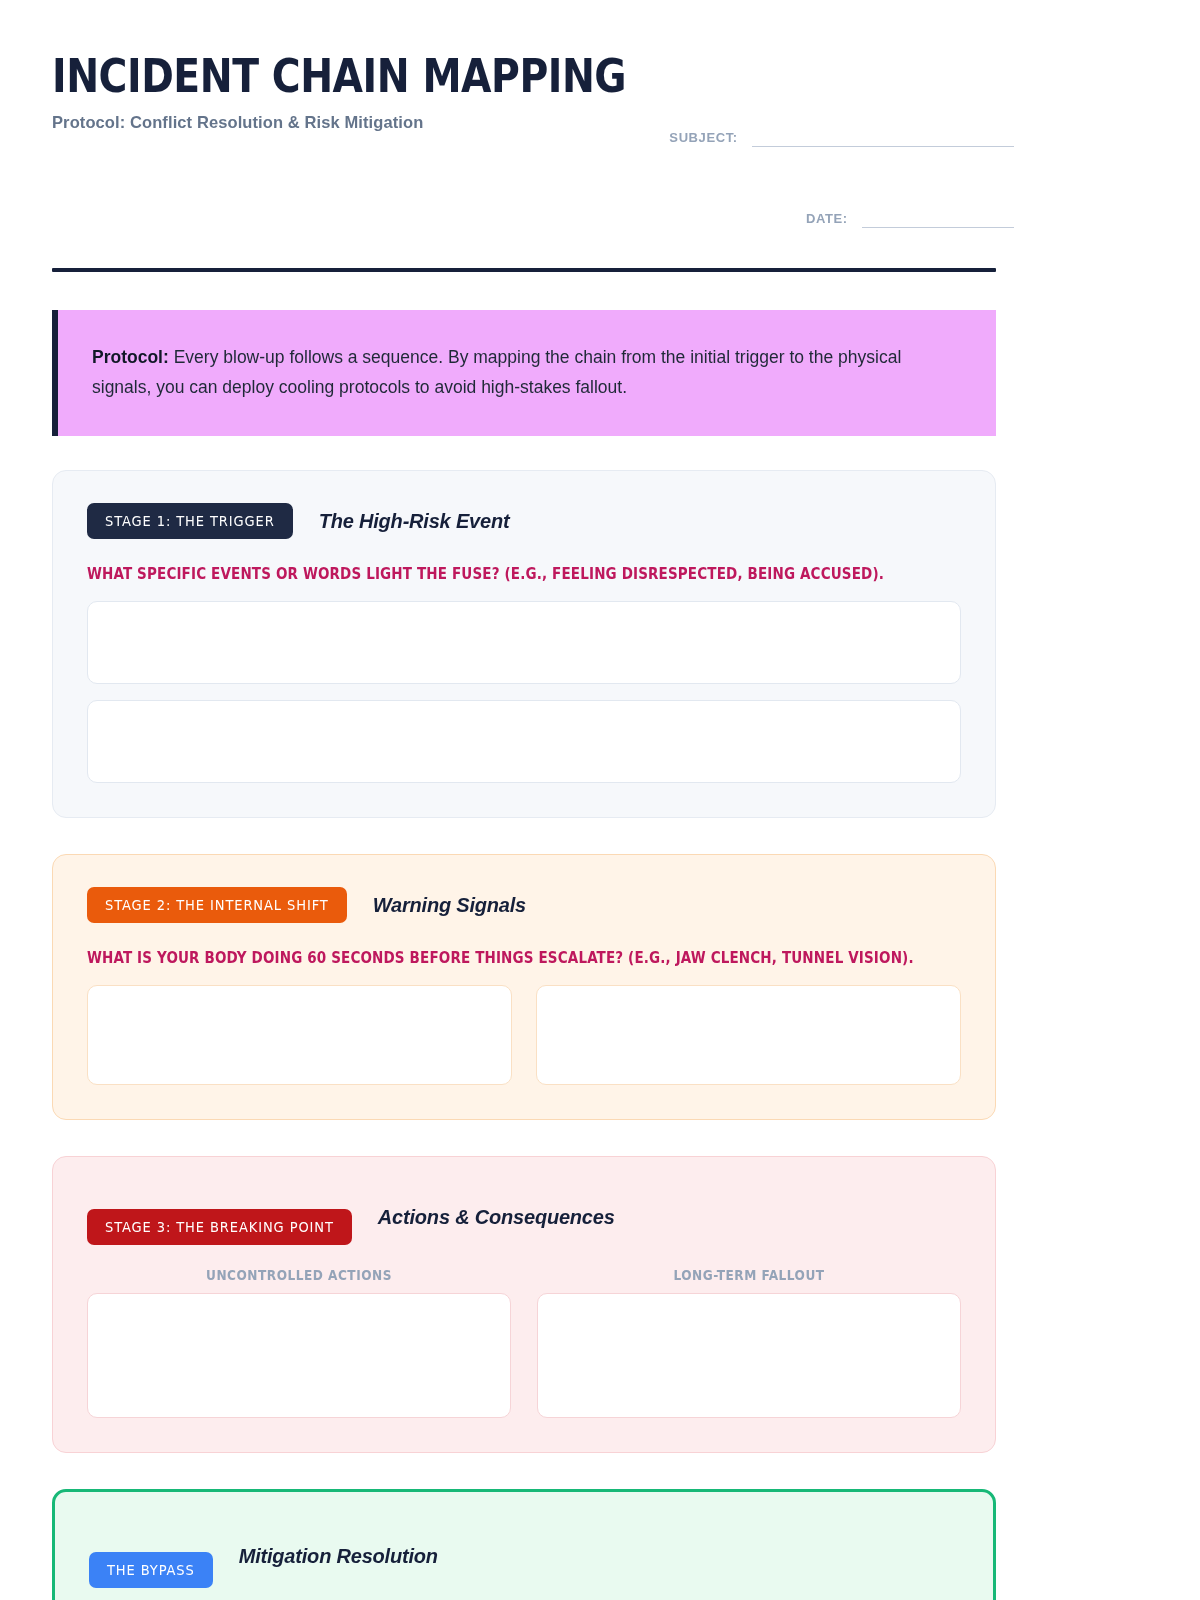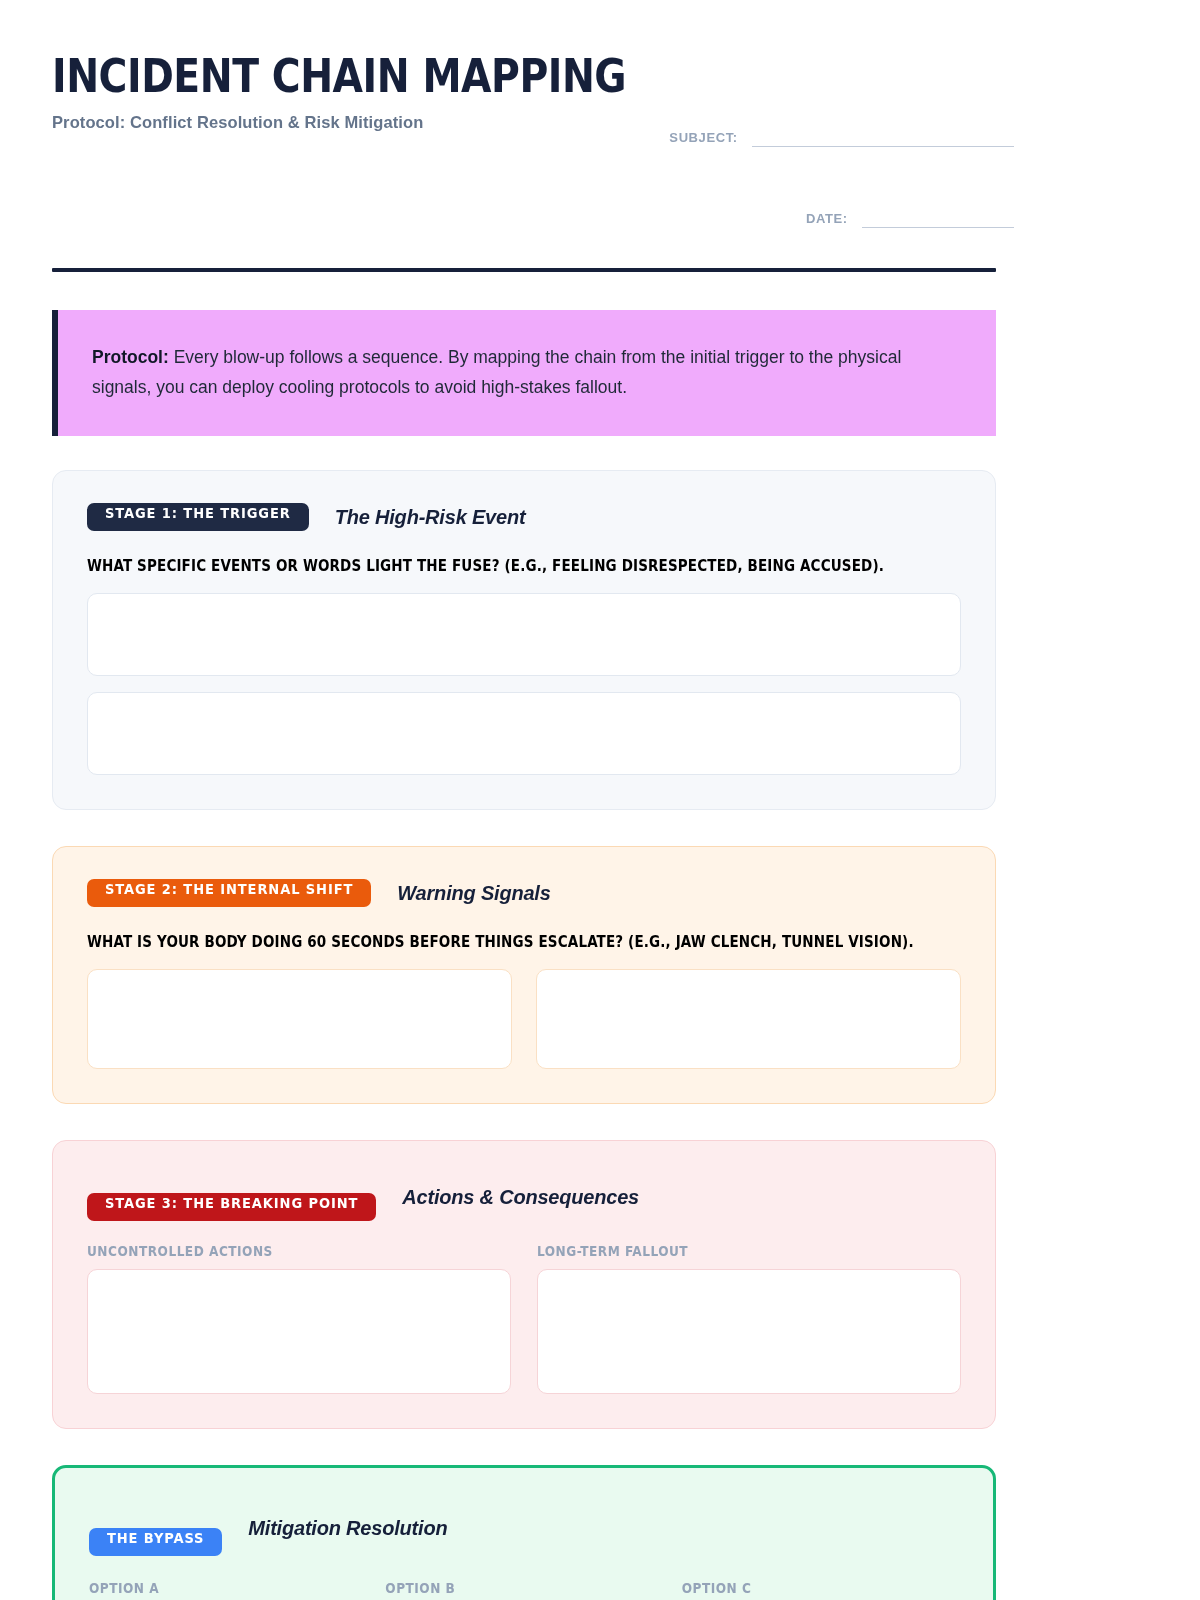--- a/index.html
+++ b/index.html
@@ -117,23 +117,23 @@
   .card-head {
     display: flex;
     align-items: center;
     gap: 26px;
   }
   .badge {
     display: inline-block;
     border-radius: 7px;
     color: #ffffff;
     font-size: 14.5px;
-    font-weight: bold;
+    font-weight: normal;
     letter-spacing: 0.9px;
-    padding: 2px 18px 10px 18px;
+    padding: 10px 18px 10px 18px;
     white-space: nowrap;
     font-family: "DejaVu Sans", sans-serif;
     font-stretch: condensed;
   }
   .badge.navy { background: #1f2a44; }
   .badge.orange { background: #ea5b0c; }
   .badge.red { background: #bf161a; margin-top: 20px; }
   .badge.green { background: #3b82f6; margin-top: 28px; }
 
   .card-heading {
@@ -143,21 +143,21 @@
     color: #16203a;
     letter-spacing: -0.2px;
     white-space: nowrap;
   }
 
   .question {
     margin-top: 26px;
     font-size: 15px;
     font-weight: bold;
     letter-spacing: 0.15px;
-    color: #000000;
+    color: #be185d;
     font-family: "DejaVu Sans", sans-serif;
     font-stretch: condensed;
     white-space: nowrap;
   }
 
   .field-label {
     font-size: 13.5px;
     font-weight: bold;
     letter-spacing: 0.5px;
     color: #94a3b8;
@@ -171,21 +171,21 @@
     border-radius: 10px;
     width: 100%;
   }
   .stage1 .writebox { border: 1px solid #e2e8f0; height: 83px; margin-top: 18px; }
   .stage1 .writebox + .writebox { margin-top: 16px; }
 
   .two-col { display: flex; gap: 24px; margin-top: 18px; }
   .two-col > div { flex: 1; }
   .stage2 .writebox { border: 1px solid #fae0c4; height: 100px; }
 
-  .stage3-grid { display: flex; gap: 26px; margin-top: 22px; }
+  .stage3-grid { display: flex; gap: 26px; margin-top: 22px; text-align: center; }
   .stage3-grid > div { flex: 1; }
   .stage3 .writebox { border: 1px solid #f6d4d7; height: 125px; }
 
   .three-col { display: flex; gap: 19px; margin-top: 11px; }
   .three-col > div { flex: 1; }
   .bypass .writebox { border: 1px solid #96dfb9; height: 120px; }
   .bypass-fields { margin-top: 24px; }
 </style>
 </head>
 <body>

